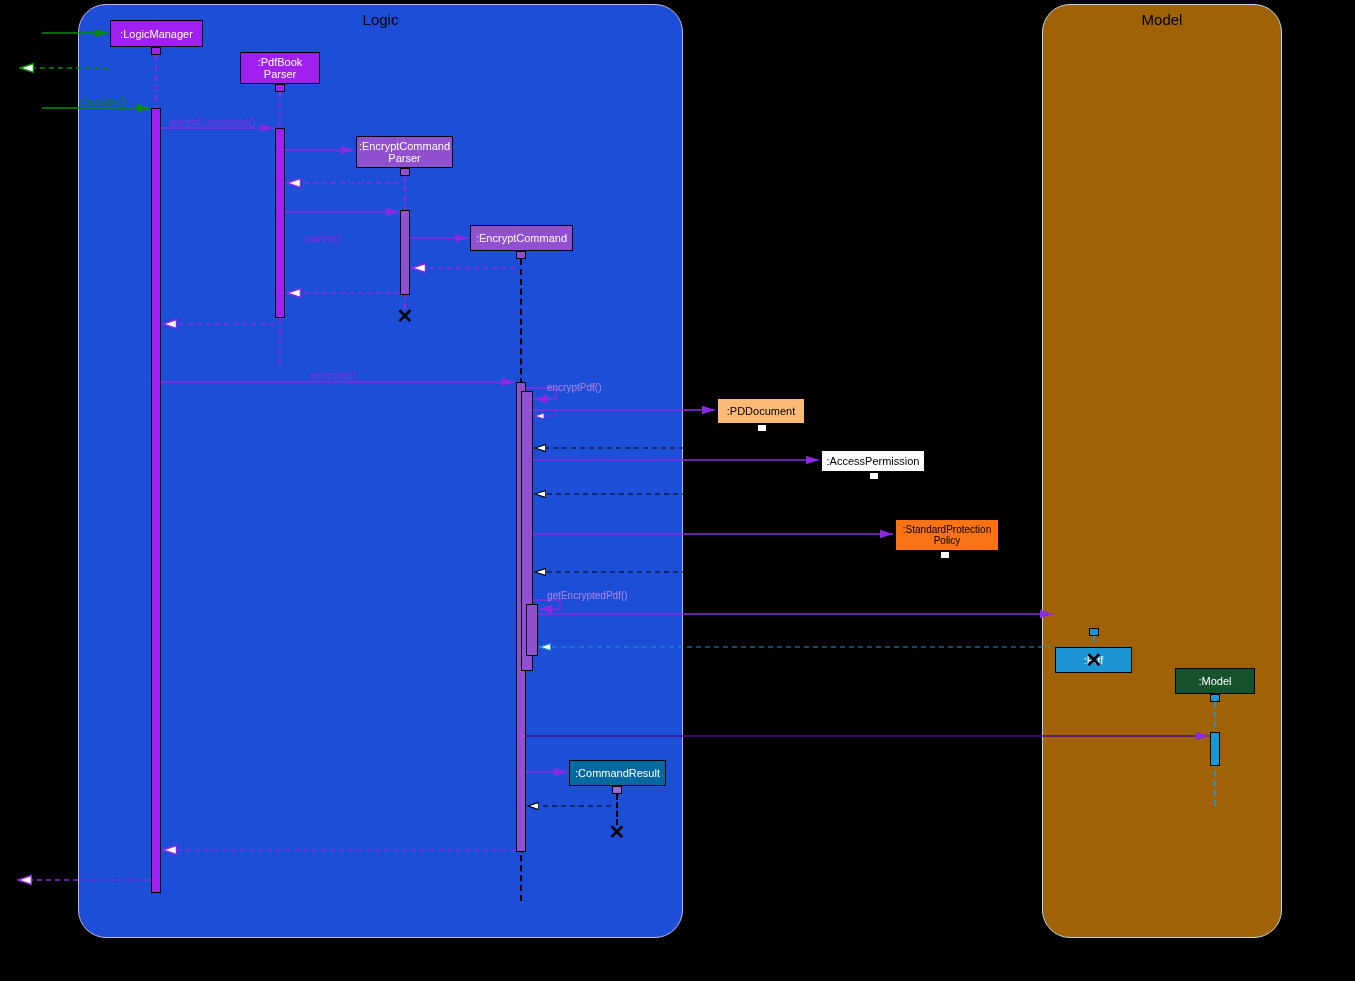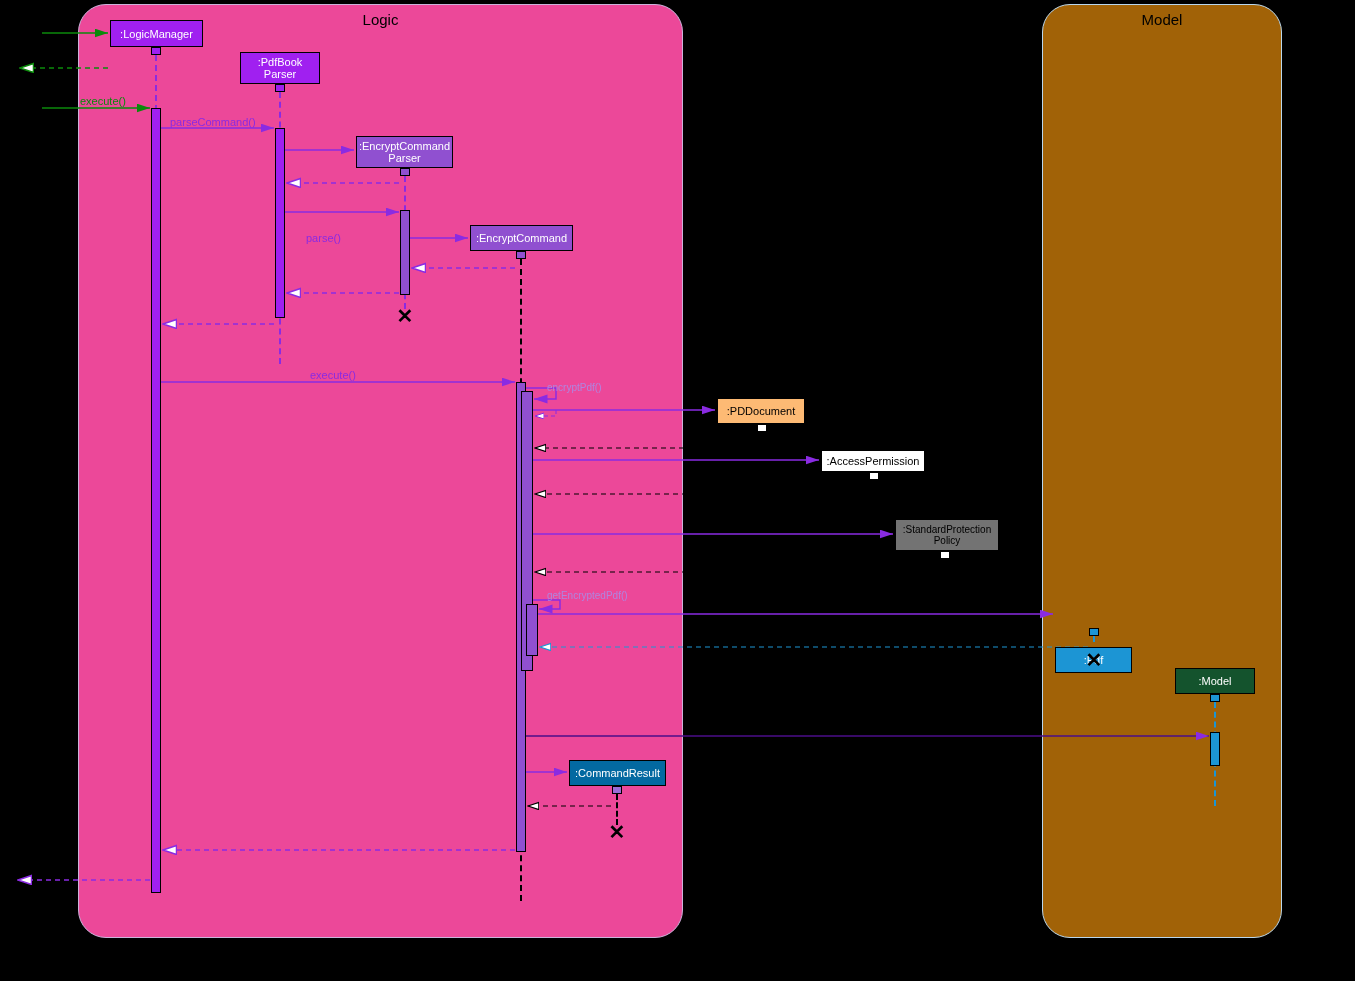--- a/index.html
+++ b/index.html
@@ -83,21 +83,21 @@
     height: 981px;
     z-index: 3;
     pointer-events: none;
   }
 </style>
 </head>
 <body>
 
 <div class="canvas">
 
-  <div class="frame" style="left:78px; top:4px; width:605px; height:934px; background:#ec4899; border:1px solid #cbb3db;">
+  <div class="frame" style="left:78px; top:4px; width:605px; height:934px; background:#1d4ed8; border:1px solid #cbb3db;">
     <div class="frame-title">Logic</div>
   </div>
   <div class="frame" style="left:1042px; top:4px; width:240px; height:934px; background:#a16207; border:1px solid #bad7ec;">
     <div class="frame-title">Model</div>
   </div>
 
   <div class="participant" style="left:110px; top:20px; width:93px; height:27px; background:#a020f0; color:#fff;">
     <span>:LogicManager</span>
   </div>
   <div class="p-head" style="left:151px; top:47px; background:#a020f0;"></div>
@@ -127,21 +127,21 @@
   <div class="participant" style="left:717px; top:398px; width:88px; height:26px; background:#fdba74; color:#000;">
     <span>:PDDocument</span>
   </div>
   <div class="p-head" style="left:757px; top:424px; background:#fff;"></div>
 
   <div class="participant" style="left:821px; top:450px; width:104px; height:22px; background:#fff; color:#000;">
     <span>:AccessPermission</span>
   </div>
   <div class="p-head" style="left:869px; top:472px; background:#fff;"></div>
 
-  <div class="participant" style="left:895px; top:519px; width:104px; height:32px; background:#737373; color:#000; white-space:pre-line; font-size:10px;">
+  <div class="participant" style="left:895px; top:519px; width:104px; height:32px; background:#f97316; color:#000; white-space:pre-line; font-size:10px;">
     <span style="white-space:pre-line;">:StandardProtection
 Policy</span>
   </div>
   <div class="p-head" style="left:940px; top:551px; background:#fff;"></div>
 
   <div class="participant" style="left:1055px; top:602px; width:77px; height:26px; background:#1c95d4; color:#fff;margin-top:45px;">
     <span>:Pdf</span>
   </div>
   <div class="p-head" style="left:1089px; top:628px; background:#1c95d4;"></div>
 

